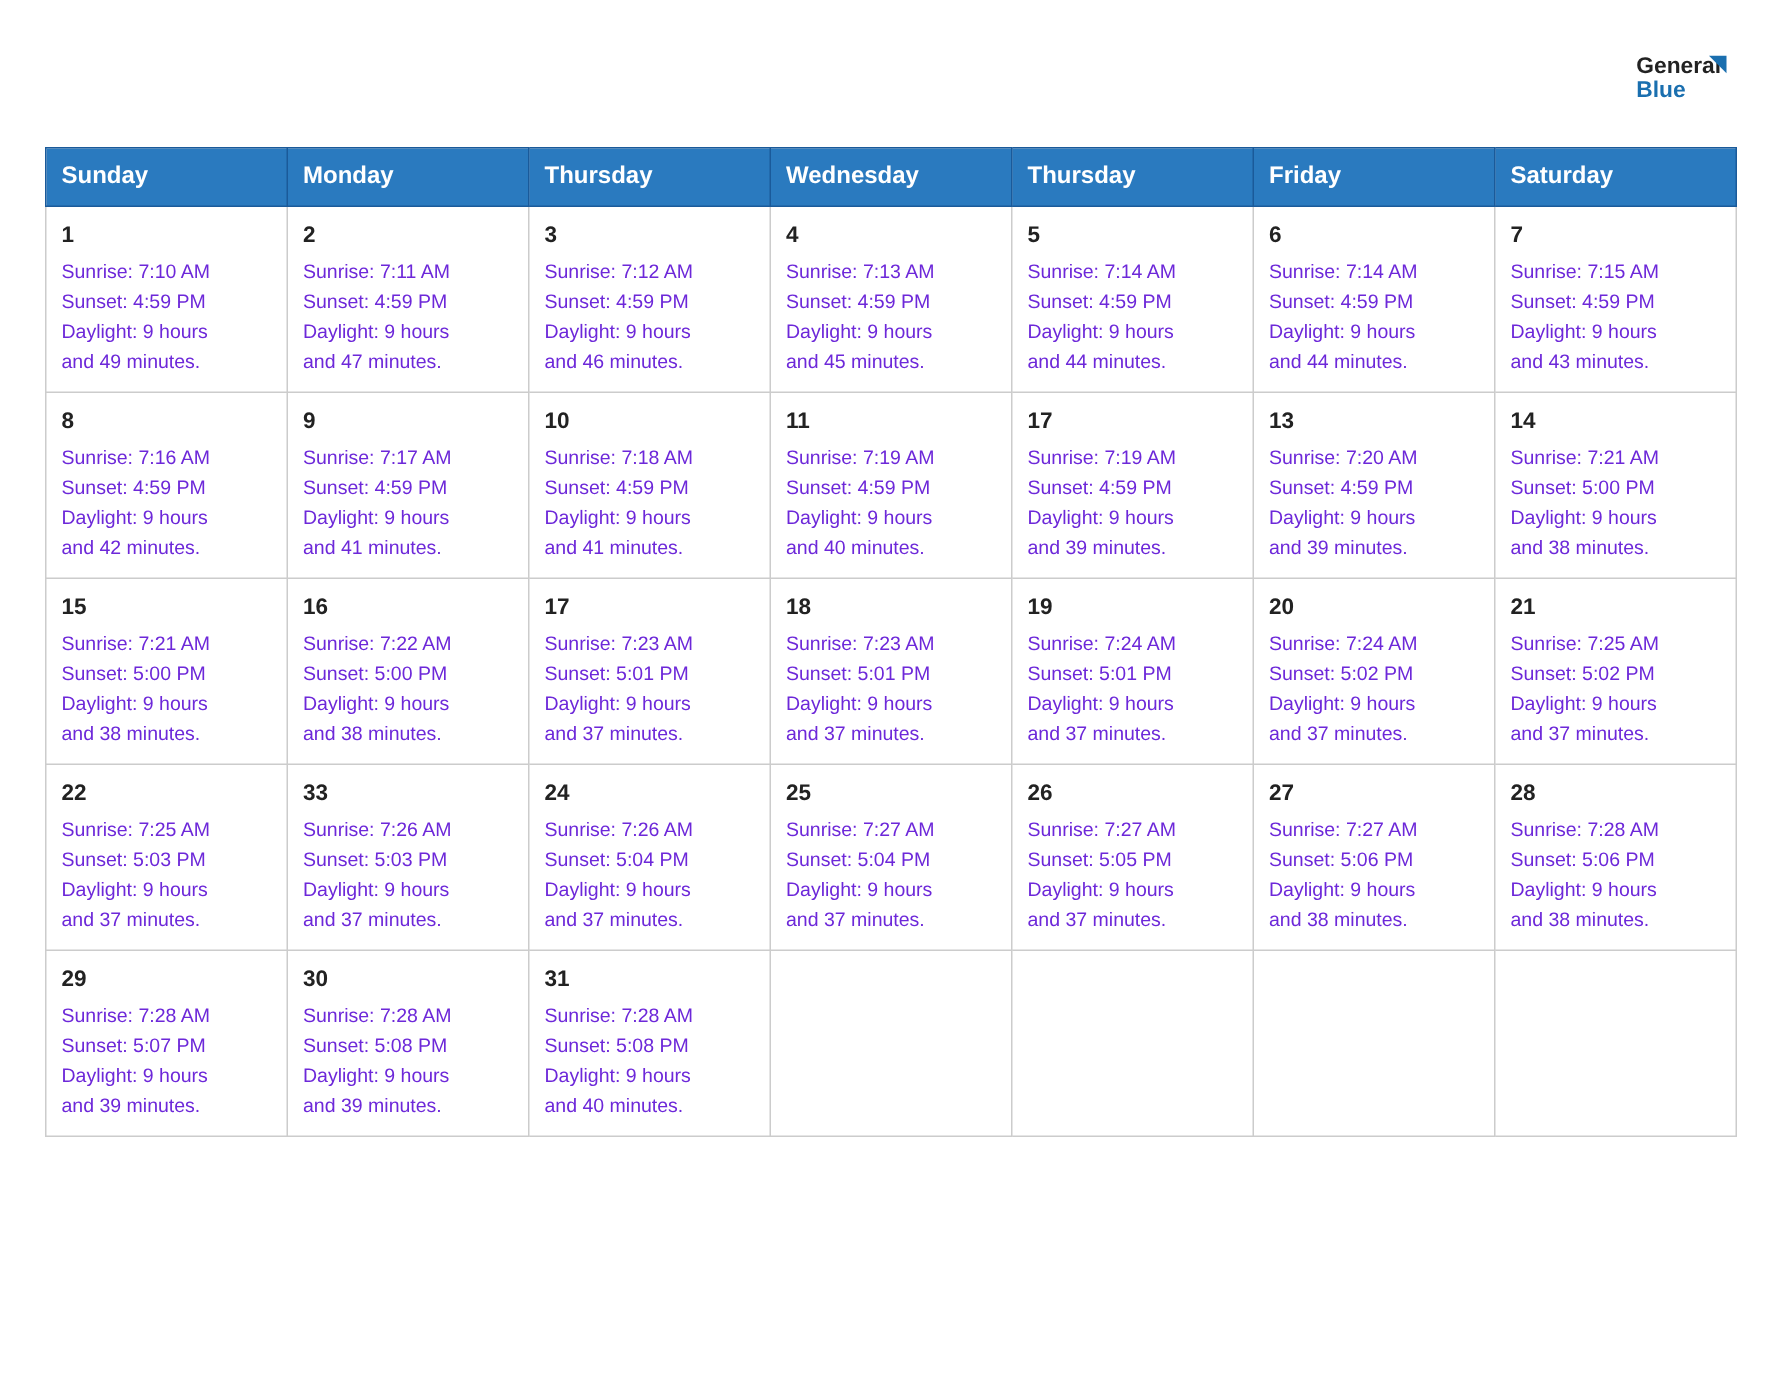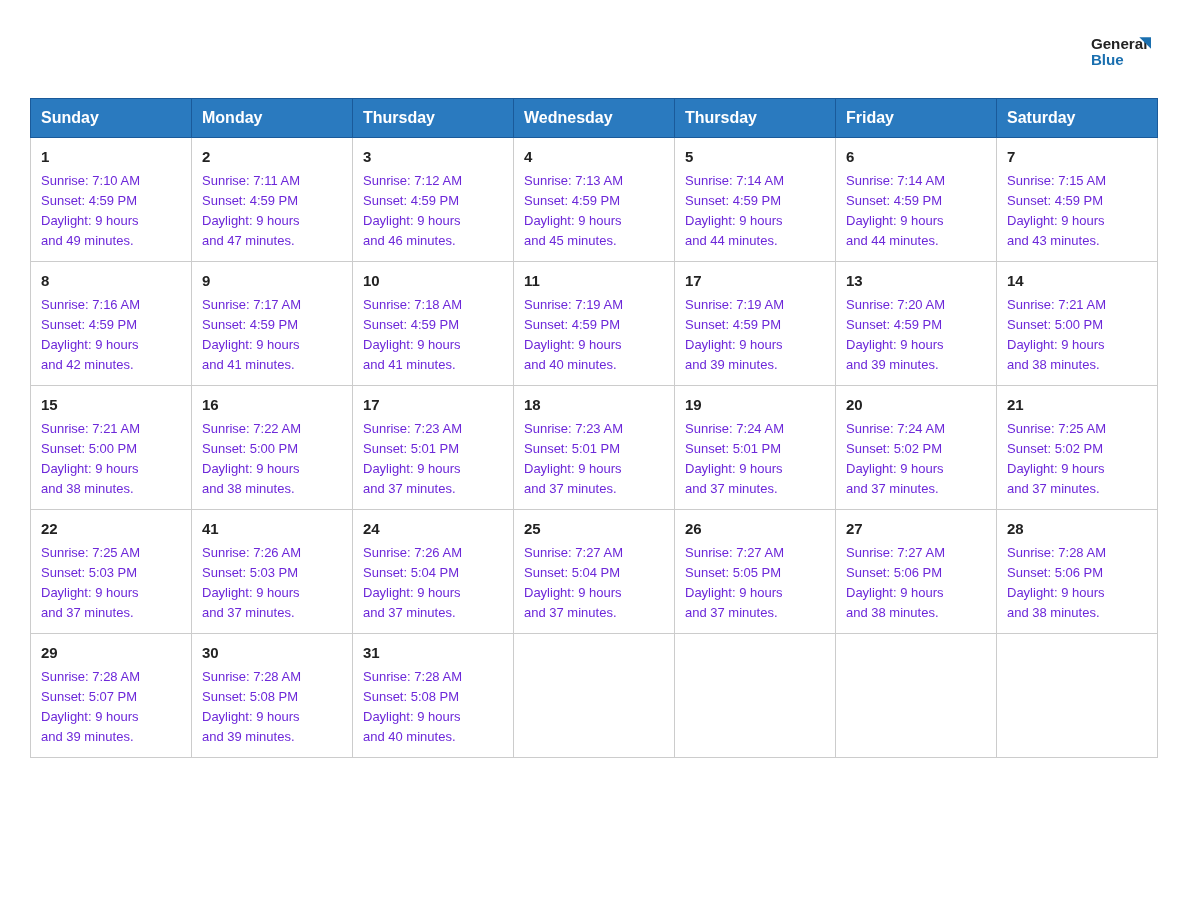--- a/index.html
+++ b/index.html
@@ -311,21 +311,21 @@
         <td>
         <span class="day-number">22</span>
         <div class="day-info">
           Sunrise: 7:25 AM<br>
           Sunset: 5:03 PM<br>
           Daylight: 9 hours<br>
           and 37 minutes.
         </div>
       </td>
         <td>
-        <span class="day-number">41</span>
+        <span class="day-number">33</span>
         <div class="day-info">
           Sunrise: 7:26 AM<br>
           Sunset: 5:03 PM<br>
           Daylight: 9 hours<br>
           and 37 minutes.
         </div>
       </td>
         <td>
         <span class="day-number">24</span>
         <div class="day-info">

